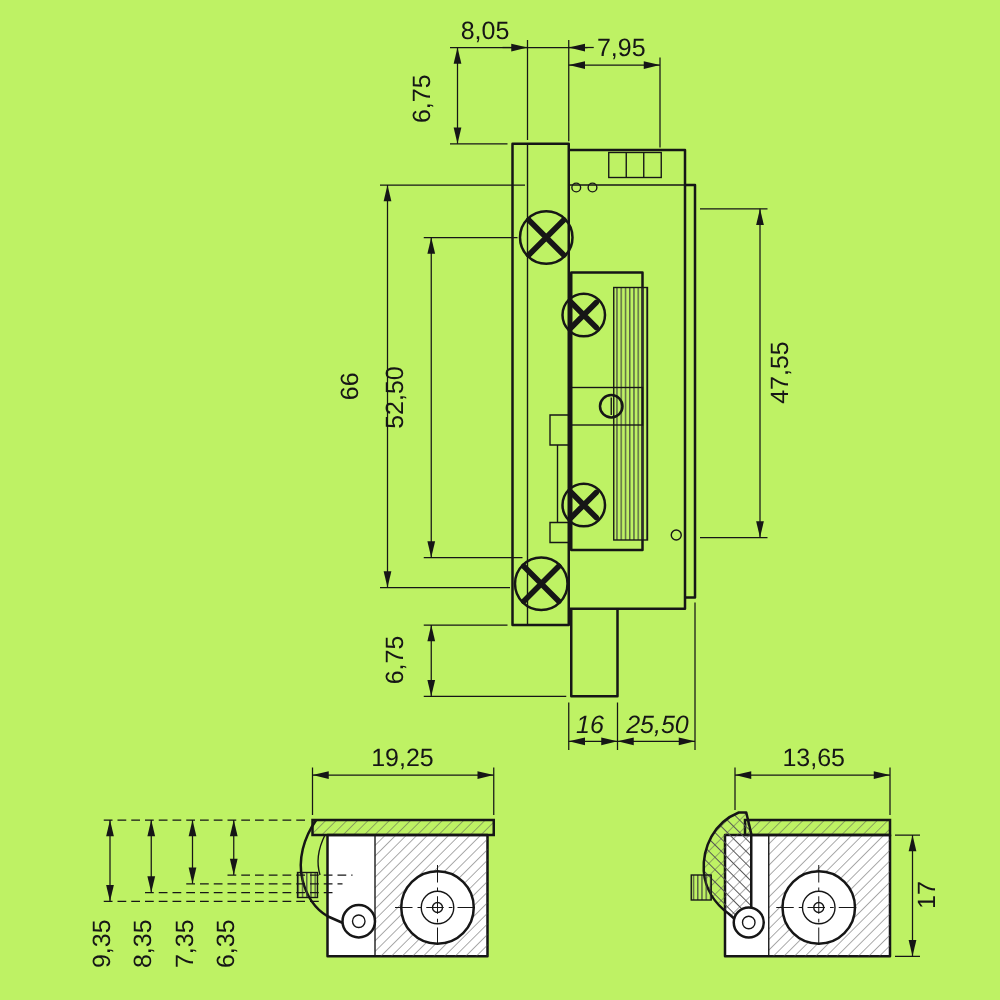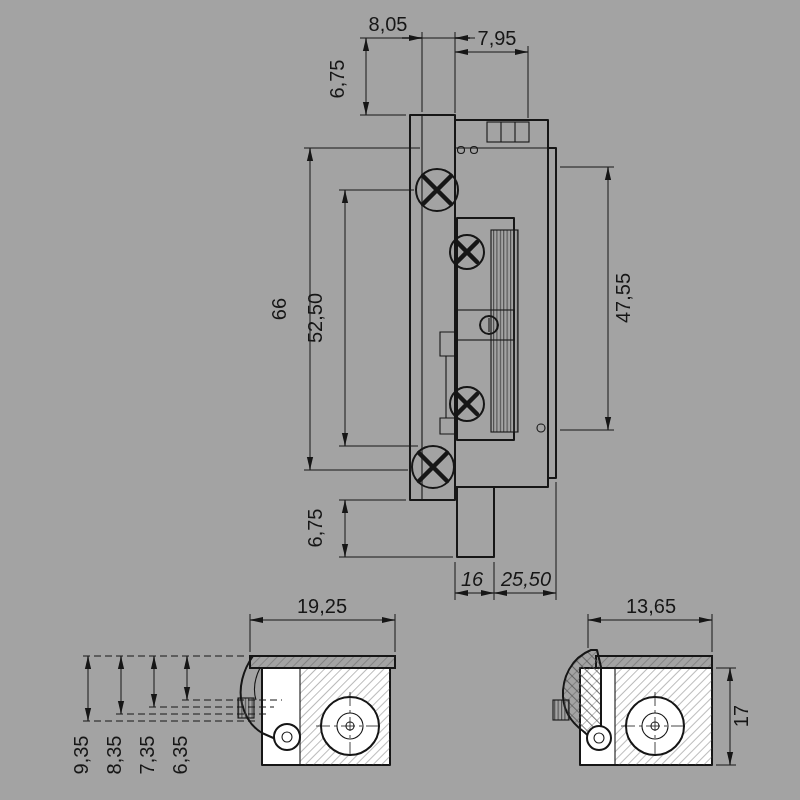--- a/index.html
+++ b/index.html
@@ -1,17 +1,17 @@
 <!DOCTYPE html>
 <html><head>
 <meta charset="utf-8">
 <style>
   html,body { margin:0; padding:0; background:#ffffff; }
   .stage {
-    width:800px; height:800px; position:relative; background:#a3a3a3;
+    width:800px; height:800px; position:relative; background:#bef264;
     font-family:"Liberation Sans", sans-serif;
   }
   svg { display:block; }
   svg text {
     font-family:"Liberation Sans", sans-serif;
     font-size:20px;
     fill:#161616;
   }
   .part      { fill:none; stroke:#161616; stroke-width:2;   stroke-linejoin:round; }
   .part-fill { fill:#ffffff; stroke:#161616; stroke-width:2; stroke-linejoin:round; }

